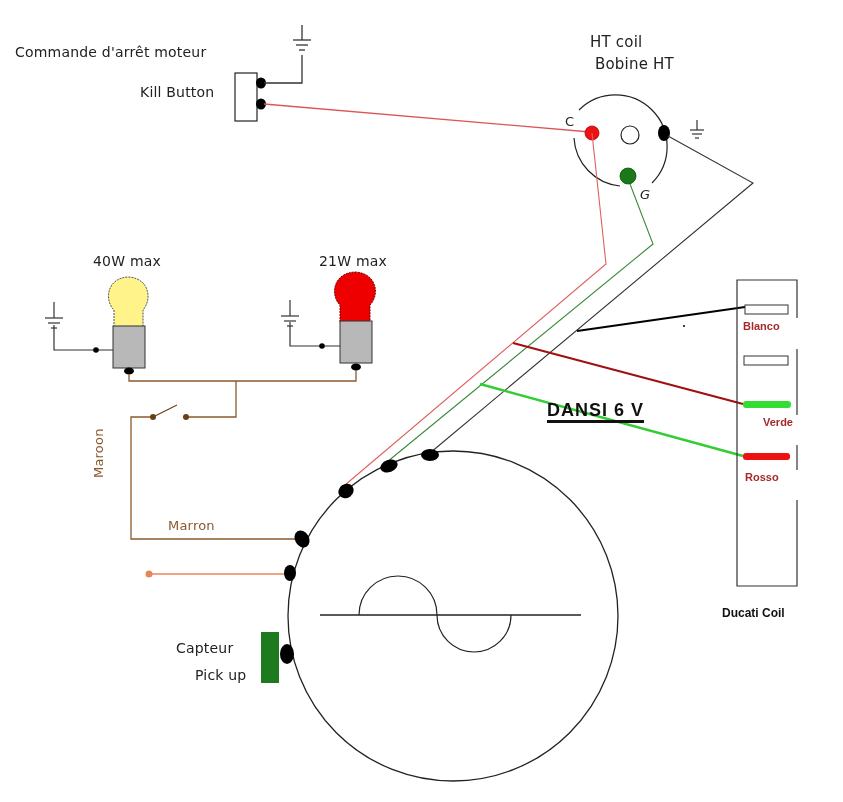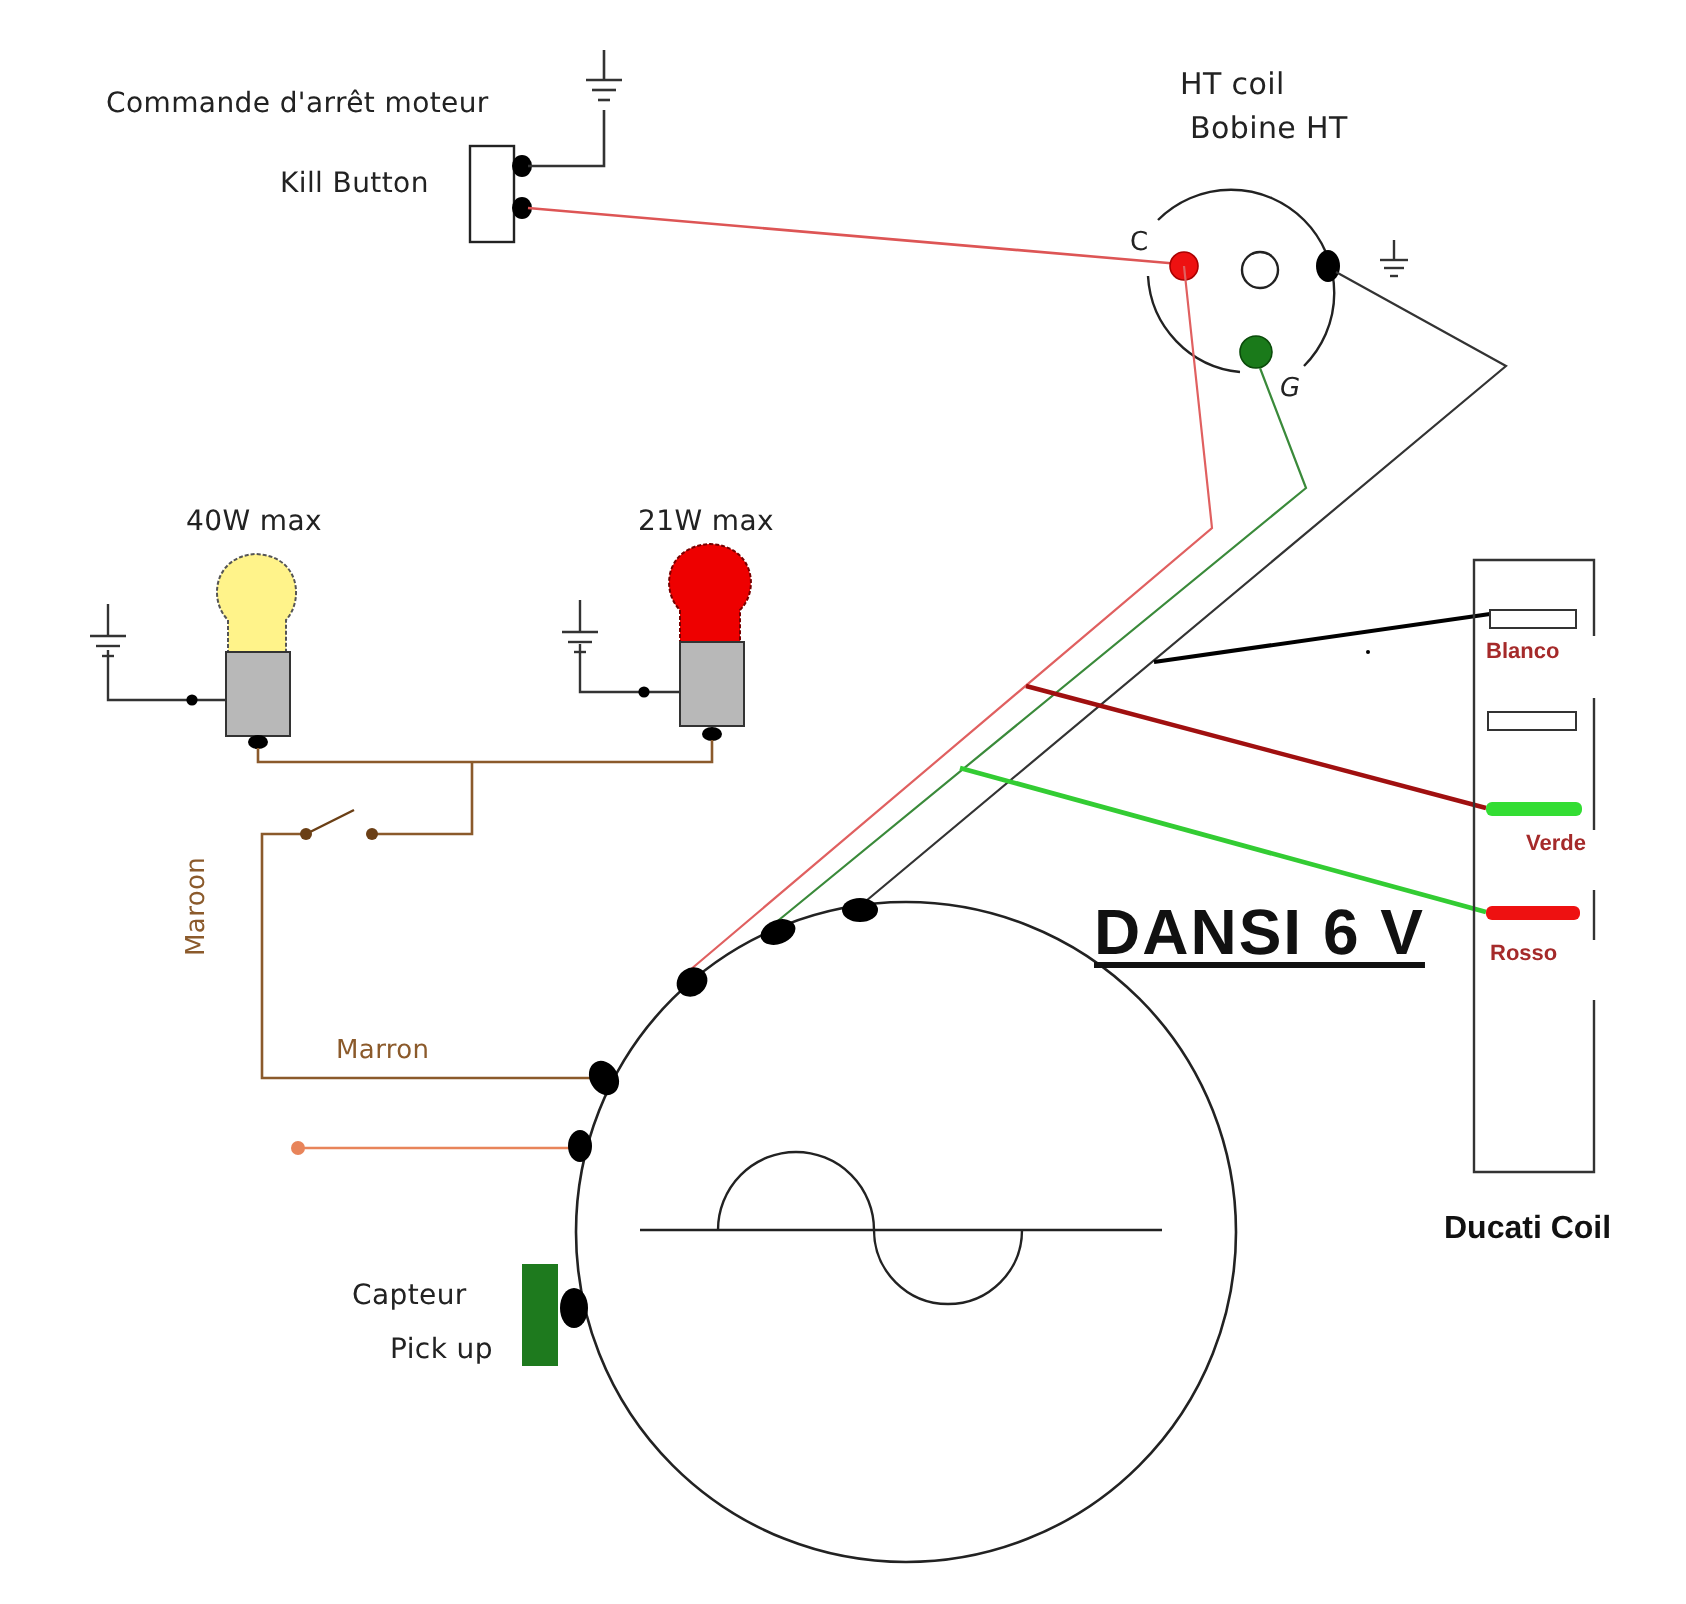--- a/index.html
+++ b/index.html
@@ -2,22 +2,22 @@
 <html><head>
 <meta charset="utf-8">
 <style>
   html, body { margin: 0; padding: 0; background: #ffffff; }
   body { width: 843px; height: 802px; position: relative; overflow: hidden; font-family: "DejaVu Sans", sans-serif; }
   #diagram { position: absolute; left: 0; top: 0; width: 843px; height: 802px; }
   .lbl { position: absolute; white-space: nowrap; font-family: "DejaVu Sans", sans-serif; font-size: 14px; color: #222; }
   .hand { font-family: "DejaVu Sans", sans-serif; font-size: 14px; color: #222; letter-spacing: 0.2px; }
   .brown { color: #8b5a2b; }
   .coil-lbl { font-family: "Liberation Sans", sans-serif; font-weight: bold; font-size: 11px; color: #a52a2a; }
-  .dansi { font-family: "Liberation Sans", sans-serif; font-weight: bold; font-size: 32px; color: #111; text-decoration: underline; text-decoration-thickness: 3px; text-underline-offset: 4px; letter-spacing: 1px; margin-top: 48px; }
-  .ducati { font-family: "Liberation Sans", sans-serif; font-weight: bold; font-size: 16px; color: #111; }
+  .dansi { font-family: "Liberation Sans", sans-serif; font-weight: bold; font-size: 18px; color: #111; text-decoration: underline; text-decoration-thickness: 3px; text-underline-offset: 4px; letter-spacing: 1px; }
+  .ducati { font-family: "Liberation Sans", sans-serif; font-weight: bold; font-size: 12px; color: #111; }
 </style>
 </head>
 <body>
 
 <svg id="diagram" viewBox="0 0 843 802" xmlns="http://www.w3.org/2000/svg">
 
   <g>
     <rect x="235" y="73" width="22" height="48" fill="#fff" stroke="#222" stroke-width="1.2"></rect>
     <ellipse cx="261" cy="83" rx="5" ry="5.5" fill="#000"></ellipse>
     <ellipse cx="261" cy="104" rx="5" ry="5.5" fill="#000"></ellipse>
@@ -117,21 +117,21 @@
     <ellipse cx="430" cy="455" rx="9" ry="6" fill="#000"></ellipse>
     <ellipse cx="389" cy="466" rx="9" ry="6" transform="rotate(-20 389 466)" fill="#000"></ellipse>
     <ellipse cx="346" cy="491" rx="8" ry="7" transform="rotate(-35 346 491)" fill="#000"></ellipse>
     <ellipse cx="302" cy="539" rx="7" ry="9" transform="rotate(-30 302 539)" fill="#000"></ellipse>
     <ellipse cx="290" cy="573" rx="6" ry="8" fill="#000"></ellipse>
     <ellipse cx="287" cy="654" rx="7" ry="10" fill="#000"></ellipse>
   </g>
   <rect x="261" y="632" width="18" height="51" fill="#1e7a1e"></rect>
 </svg>
 
-<div class="lbl hand" style="left:15px; top:44px;margin-left:38px;">Commande d'arrêt moteur</div>
+<div class="lbl hand" style="left:15px; top:44px;">Commande d'arrêt moteur</div>
 <div class="lbl hand" style="left:140px; top:84px;">Kill Button</div>
 
 <div class="lbl hand" style="left:590px; top:33px; font-size:15px;text-align:right;">HT coil</div>
 <div class="lbl hand" style="left:595px; top:55px; font-size:15px;">Bobine HT</div>
 <div class="lbl hand" style="left:565px; top:114px; font-size:13px;">C</div>
 <div class="lbl hand" style="left:640px; top:187px; font-size:13px; font-style:italic;">G</div>
 
 <div class="lbl hand" style="left:93px; top:253px;text-align:center;">40W max</div>
 <div class="lbl hand" style="left:319px; top:253px;">21W max</div>
 

